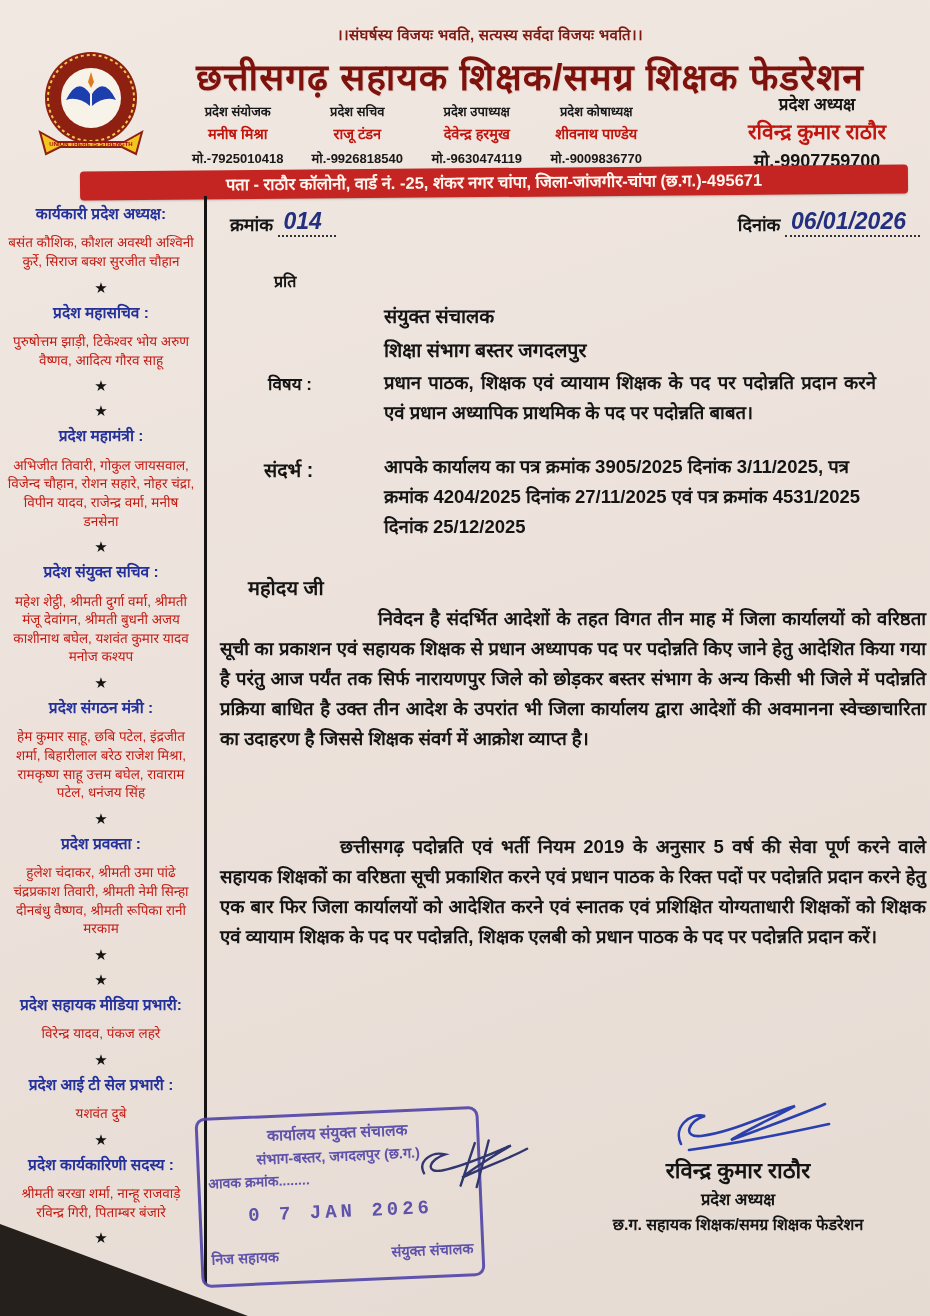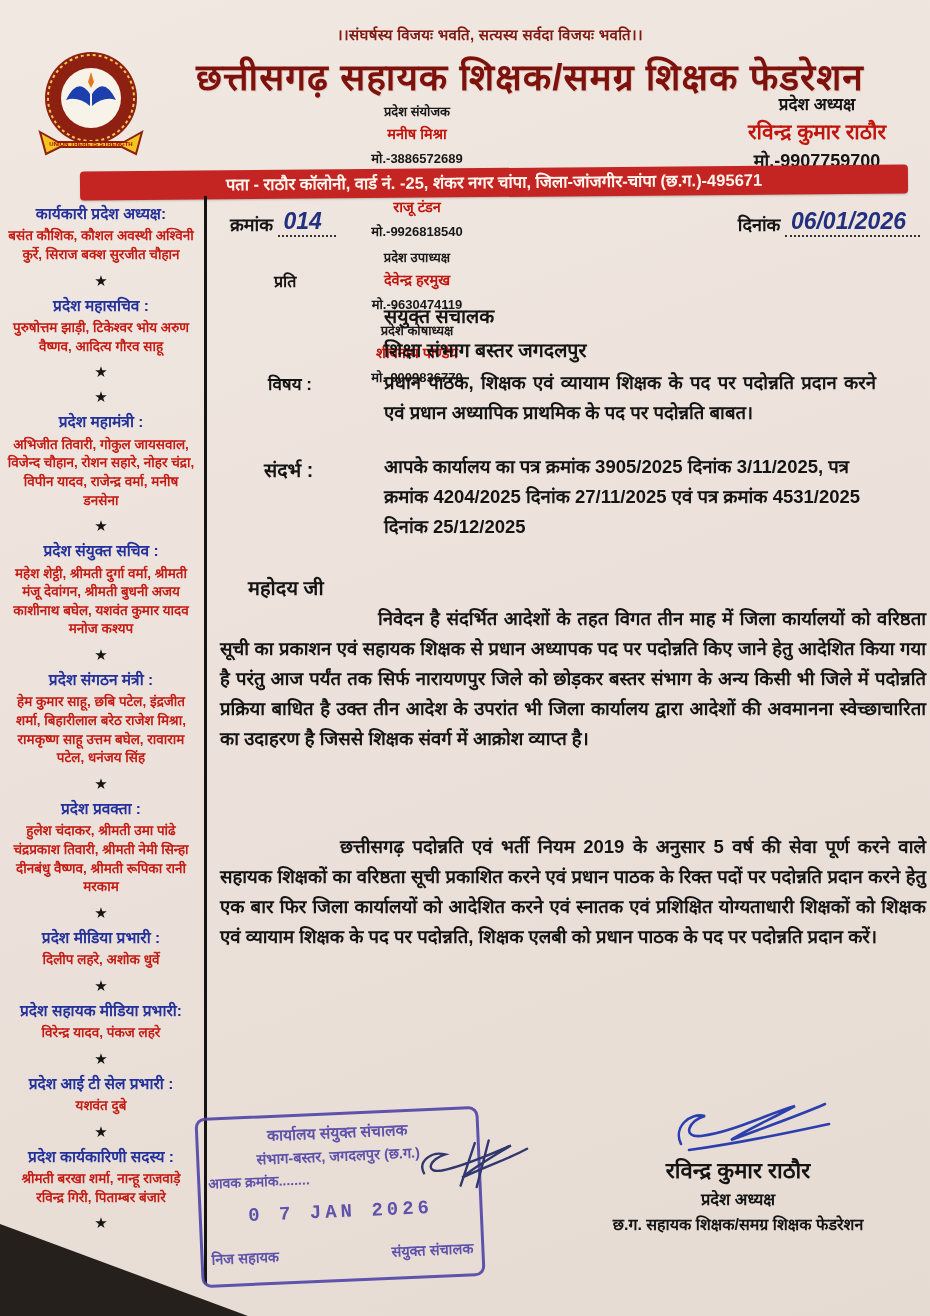--- a/index.html
+++ b/index.html
@@ -10,36 +10,36 @@
   .motto{position:absolute;top:24px;left:210px;width:560px;text-align:center;
          color:#7e1a12;font-weight:bold;font-size:15px;letter-spacing:.3px;}
   .main-title{position:absolute;top:50px;left:140px;width:780px;text-align:center;
          color:#7d120c;font-size:37px;font-weight:900;letter-spacing:1px;
          text-shadow:1px 1px 0 #b65a4a33;}
   .emblem{position:absolute;left:28px;top:48px;width:130px;height:118px;}
   .president-block{position:absolute;right:12px;top:92px;width:270px;text-align:center;}
   .president-post{color:#151515;font-weight:bold;font-size:17px;}
   .president-name{color:#c0160e;font-weight:900;font-size:21px;margin-top:2px;}
   .president-phone{color:#151515;font-weight:bold;font-size:18px;margin-top:3px;}
-  .officials-row{position:absolute;left:182px;top:102px;width:470px;display:flex;gap:8px;flex-direction:column;}
+  .officials-row{position:absolute;left:182px;top:102px;width:470px;display:flex;gap:8px;}
   .official{flex:1;text-align:center;}
   .off-post{color:#181818;font-weight:bold;font-size:13px;white-space:nowrap;}
   .off-name{color:#c0160e;font-weight:900;font-size:14.5px;margin-top:3px;white-space:nowrap;}
   .off-phone{color:#181818;font-weight:bold;font-size:13px;margin-top:6px;white-space:nowrap;}
   .addr-banner{position:absolute;left:80px;top:168px;width:828px;height:29px;
          background:#c42522;border-radius:4px;transform:rotate(-.5deg);
          color:#fdf6ee;font-weight:bold;font-size:16.5px;line-height:29px;text-align:center;
          box-shadow:0 1px 2px #0003;}
   .corner-dot{position:absolute;right:22px;top:12px;width:7px;height:7px;border-radius:50%;background:#2c2723;}
   
   .sidebar{position:absolute;left:0;top:200px;width:202px;text-align:center;}
   .divider{position:absolute;left:204px;top:196px;width:3px;height:1088px;background:#161412;}
   .sb-sec{margin-top:4px;}
   .sb-head{color:#24319b;font-weight:900;font-size:15.5px;line-height:1.25;}
-  .sb-names{color:#c41c14;font-weight:bold;font-size:13.5px;line-height:1.38;margin-top:4px;padding:0 6px;}
+  .sb-names{color:#c41c14;font-weight:normal;font-size:13.5px;line-height:1.38;margin-top:11px;padding:0 6px;}
   .sb-star{color:#161412;font-size:15px;margin:7px 0 6px 0;}
   
   .body-area{position:absolute;left:212px;top:196px;width:718px;height:1120px;color:#141414;}
   .serial-row{position:absolute;top:14px;left:18px;right:10px;display:flex;justify-content:space-between;}
   .label{font-weight:bold;font-size:18px;}
   .hand{font-style:italic;font-weight:700;color:#23307f;font-size:23px;}
   .dotted{border-bottom:2px dotted #333;padding:0 14px 0 6px;display:inline-block;transform:translateY(-2px);}
   .to-label{position:absolute;top:74px;left:62px;font-weight:bold;font-size:16px;}
   .to-line1{position:absolute;top:106px;left:172px;font-weight:bold;font-size:19.5px;}
   .to-line2{position:absolute;top:140px;left:172px;font-weight:bold;font-size:19.5px;}
@@ -93,21 +93,21 @@
       <text x="63" y="98" text-anchor="middle" font-size="6" fill="#a01010" font-weight="bold">UNION THERE IS STRENGTH</text>
     </svg>
   </div>
 
   <div class="main-title">छत्तीसगढ़ सहायक शिक्षक/समग्र शिक्षक फेडरेशन</div>
 
   <div class="officials-row">
       <div class="official">
         <div class="off-post">प्रदेश संयोजक</div>
         <div class="off-name">मनीष मिश्रा</div>
-        <div class="off-phone">मो.-3886572689</div>
+        <div class="off-phone">मो.-7925010418</div>
       </div>
       <div class="official">
         <div class="off-post">प्रदेश सचिव</div>
         <div class="off-name">राजू टंडन</div>
         <div class="off-phone">मो.-9926818540</div>
       </div>
       <div class="official">
         <div class="off-post">प्रदेश उपाध्यक्ष</div>
         <div class="off-name">देवेन्द्र हरमुख</div>
         <div class="off-phone">मो.-9630474119</div>
@@ -152,24 +152,20 @@
       <div class="sb-sec">
         <div class="sb-head">प्रदेश संगठन मंत्री :</div>
         <div class="sb-names">हेम कुमार साहू, छबि पटेल, इंद्रजीत शर्मा, बिहारीलाल बरेठ राजेश मिश्रा, रामकृष्ण साहू उत्तम बघेल, रावाराम पटेल, धनंजय सिंह</div>
       </div>
       <div class="sb-star">★</div>
       <div class="sb-sec">
         <div class="sb-head">प्रदेश प्रवक्ता :</div>
         <div class="sb-names">हुलेश चंदाकर, श्रीमती उमा पांढे चंद्रप्रकाश तिवारी, श्रीमती नेमी सिन्हा दीनबंधु वैष्णव, श्रीमती रूपिका रानी मरकाम</div>
       </div>
       <div class="sb-star">★</div>
-      <div class="sb-sec">
-        <div class="sb-head">प्रदेश मीडिया प्रभारी :</div>
-        <div class="sb-names">दिलीप लहरे, अशोक धुर्वे</div>
-      </div>
       <div class="sb-star">★</div>
       <div class="sb-sec">
         <div class="sb-head">प्रदेश सहायक मीडिया प्रभारी:</div>
         <div class="sb-names">विरेन्द्र यादव, पंकज लहरे</div>
       </div>
       <div class="sb-star">★</div>
       <div class="sb-sec">
         <div class="sb-head">प्रदेश आई टी सेल प्रभारी :</div>
         <div class="sb-names">यशवंत दुबे</div>
       </div>

